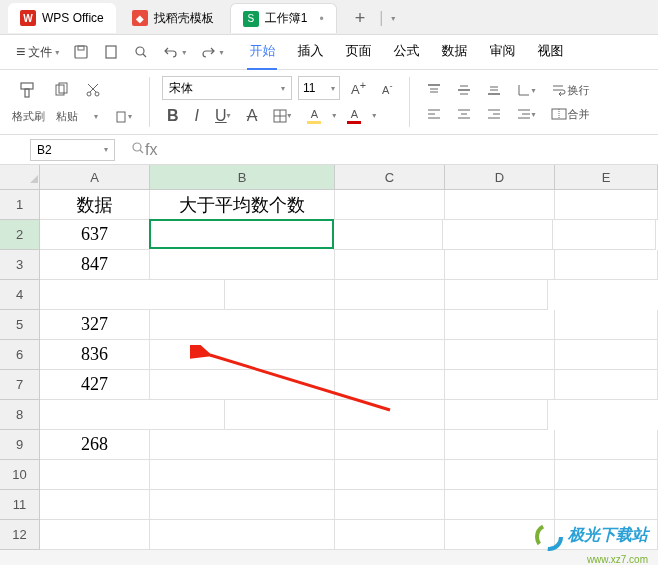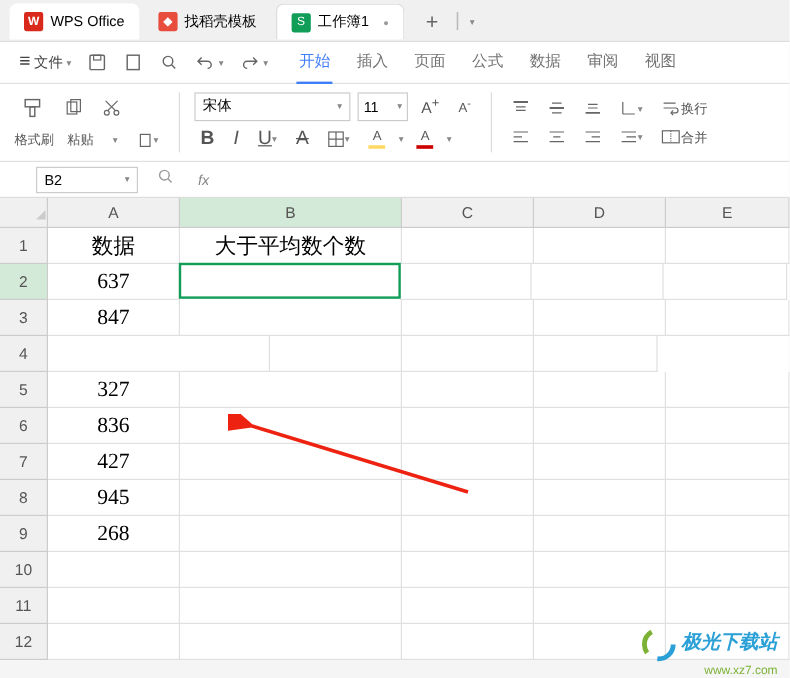--- a/index.html
+++ b/index.html
@@ -13,38 +13,38 @@
 .tab-plus { margin-left: 8px; font-size: 18px; color: #666; cursor: pointer; padding: 0 6px; }
 .divider-dot { color: #999; margin-left: 6px; }
 .icon-box { width: 16px; height: 16px; display: inline-flex; align-items: center; justify-content: center; font-size: 10px; color: #fff; border-radius: 2px; flex-shrink: 0; }
 .wps-icon { background: #d9291c; font-weight: bold; }
 .template-icon { background: #e74c3c; }
 .doc-icon { background: #0f9d58; }
 
 .menubar { height: 35px; background: #fff; display: flex; align-items: center; padding: 0 10px; gap: 2px; border-bottom: 1px solid #e0e0e0; }
 .menu-btn { padding: 3px 6px; display: flex; align-items: center; gap: 3px; color: #444; cursor: pointer; border-radius: 3px; }
 .menu-tabs { display: flex; gap: 18px; margin-left: 16px; font-size: 13px; }
-.menu-tab { color: #737373; cursor: pointer; padding: 8px 2px; }
+.menu-tab { color: #000000; cursor: pointer; padding: 8px 2px; }
 .menu-tab.active { color: #417ff9; font-weight: 500; border-bottom: 2px solid #417ff9; }
 
 .ribbon { height: 65px; background: #fff; display: flex; align-items: center; padding: 4px 12px; gap: 8px; border-bottom: 1px solid #e0e0e0; }
 .ribbon-group { display: flex; flex-direction: column; gap: 3px; }
 .ribbon-group-row { display: flex; align-items: center; gap: 6px; }
 .ribbon-sep { width: 1px; height: 50px; background: #ddd; margin: 0 4px; }
 .rb { display: flex; align-items: center; justify-content: center; padding: 3px 5px; border-radius: 3px; cursor: pointer; color: #555; }
 .rb-label { font-size: 11px; color: #555; text-align: center; }
 .font-select { height: 24px; width: 130px; border: 1px solid #ccc; font-size: 12px; padding: 0 6px; display: flex; align-items: center; justify-content: space-between; background: #fff; }
 .size-select { height: 24px; width: 42px; border: 1px solid #ccc; font-size: 12px; padding: 0 4px; display: flex; align-items: center; justify-content: space-between; background: #fff; }
 .dd { font-size: 8px; color: #888; }
 .font-color-bar { width: 14px; height: 3px; background: #c00; display: block; }
 .highlight-bar { width: 14px; height: 3px; background: #ffd966; display: block; }
 
 .namebox-row { height: 30px; background: #fff; display: flex; align-items: center; border-bottom: 1px solid #ddd; padding: 0 30px; }
 .namebox { width: 85px; height: 22px; border: 1px solid #ccc; font-size: 12px; padding: 0 6px; display: flex; align-items: center; justify-content: space-between; background: #fff; }
-.fx-label { font-style: italic; font-size: 12px; color: #888; margin-left: 20px; }
+.fx-label { font-size: 16px; color: #888; }
 .zoom-icon { color: #999; margin-left: 16px; }
 
 .sheet-area { position: relative; background: #fff; }
 .corner { position: absolute; left: 0; top: 0; width: 40px; height: 25px; background: #f0f0f0; border-right: 1px solid #ccc; border-bottom: 1px solid #ccc; }
 .col-headers { display: flex; margin-left: 40px; height: 25px; }
 .col-h { background: #f0f0f0; border-right: 1px solid #ccc; border-bottom: 1px solid #ccc; display: flex; align-items: center; justify-content: center; font-size: 13px; color: #555; }
 .col-a { width: 110px; } .col-b { width: 185px; } .col-c { width: 110px; } .col-d { width: 110px; } .col-e { width: 103px; }
 .rows { }
 .row { display: flex; height: 30px; }
 .row-h { width: 40px; background: #f0f0f0; border-right: 1px solid #ccc; border-bottom: 1px solid #ccc; display: flex; align-items: center; justify-content: center; font-size: 13px; color: #555; }
@@ -370,21 +370,20 @@
     <div class="row">
       <div class="row-h">7</div>
       <div class="cell col-a">427</div>
       <div class="cell col-b"></div>
       <div class="cell col-c"></div>
       <div class="cell col-d"></div>
       <div class="cell col-e"></div>
     </div>
     <div class="row">
       <div class="row-h">8</div>
-      <div class="cell col-a">945</div>
       <div class="cell col-b"></div>
       <div class="cell col-c"></div>
       <div class="cell col-d"></div>
       <div class="cell col-e"></div>
     </div>
     <div class="row">
       <div class="row-h">9</div>
       <div class="cell col-a">268</div>
       <div class="cell col-b"></div>
       <div class="cell col-c"></div>

